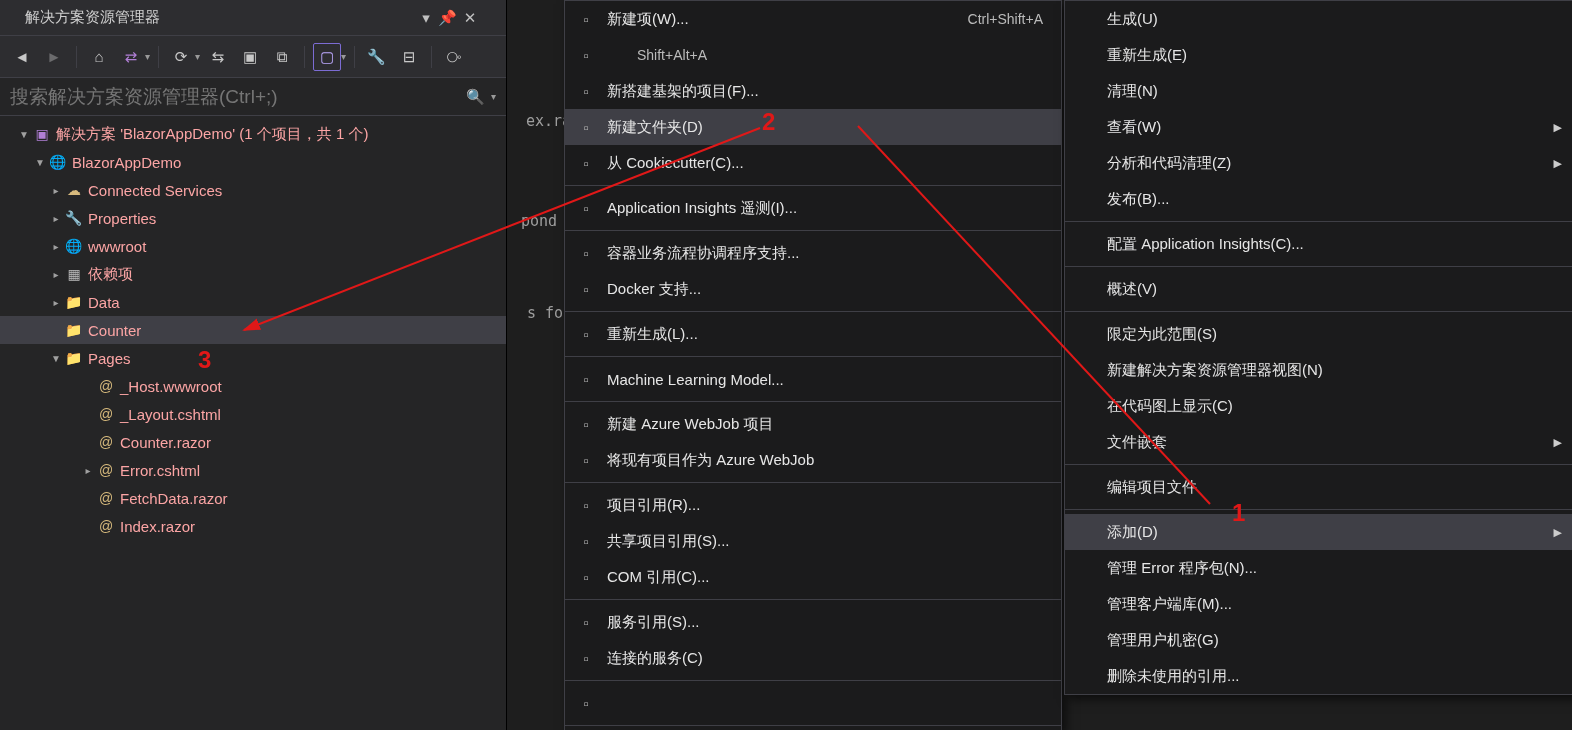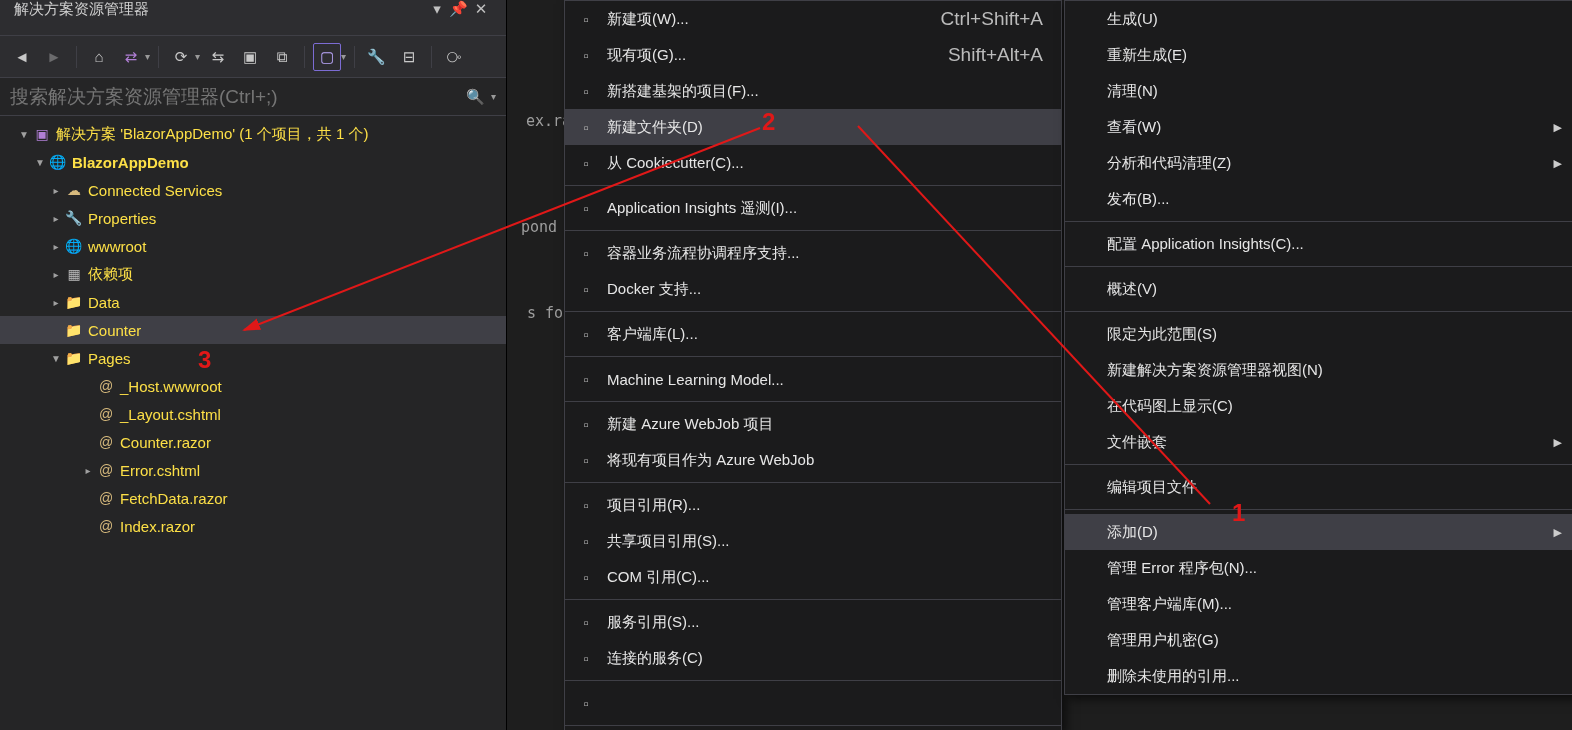--- a/index.html
+++ b/index.html
@@ -9,21 +9,21 @@
     font-family:"Microsoft YaHei","Segoe UI",sans-serif;
     font-size:15px; color:#e6e6e6;
     overflow:hidden; position:relative;
   }
   
   .panel {
     position:absolute; left:0; top:0; width:507px; height:730px;
     background:#252526; border-right:1px solid #000;
   }
   .panel-title{
-    height:36px; padding:0 14px; display:flex; align-items:flex-start;
+    height:36px; padding:0 25px; display:flex; align-items:center;
     background:#2d2d30; color:#d0d0d0; border-bottom:1px solid #3f3f46;
   }
   .panel-title .spacer{flex:1}
   .panel-title .tbtn{width:22px;text-align:center;color:#c0c0c0;cursor:pointer}
   .toolbar{
     height:42px; display:flex; align-items:center; gap:4px; padding:0 8px;
     background:#2d2d30; border-bottom:1px solid #3f3f46;
   }
   .tool-ico{
     width:28px;height:28px;display:flex;align-items:center;justify-content:center;
@@ -44,52 +44,52 @@
   .tree-row{
     display:flex;align-items:center;height:28px;white-space:nowrap;
   }
   .tree-row.selected{background:#3f3f46}
   .tree-row .arrow{
     width:16px;text-align:center;font-size:10px;color:#a0a0a0;
   }
   .tree-row .ico{
     width:20px;text-align:center;font-size:14px;color:#d7ba7d;margin-right:4px;
   }
-  .tree-row .label{color:#fde047}
-  .tree-row.bold .label{font-weight:700}
+  .tree-row .label{color:#fca5a5}
+  .tree-row.bold .label{font-weight:400}
   .folder{color:#d7ba7d}
   .globe{color:#4ea0d6}
   .cloud{color:#4ea0d6}
   .razor{color:#6fbf57}
   
   .menu{
     position:absolute; background:#1b1b1c; border:1px solid #3f3f46;
     box-shadow:4px 4px 10px rgba(0,0,0,.6);
   }
   .menu-item{
     display:flex;align-items:center;height:36px;padding-right:18px;
     color:#e6e6e6;
   }
   .menu-item.highlight{background:#3f3f46}
   .menu-item .mi-ico{width:42px;text-align:center;font-size:15px;color:#b0b0b0}
   .menu-item .mi-label{flex:1}
-  .menu-item .mi-short{color:#bbb;margin-left:30px;font-size:19px}
+  .menu-item .mi-short{color:#bbb;margin-left:30px;font-size:14px}
   .menu-item .mi-arrow{width:16px;text-align:right;color:#ccc;font-size:11px}
   .menu-sep{height:1px;background:#3f3f46;margin:4px 0}
   
   .anno{position:absolute;font-weight:700;font-size:24px;color:#e01818;pointer-events:none}
   svg.arrows{position:absolute;left:0;top:0;pointer-events:none}
   
   .bg-txt{position:absolute;color:#9e9e9e;font-family:Consolas,monospace;font-size:15px}
 </style>
 </head>
 <body>
 
 <span class="bg-txt" style="left:526px;top:112px">ex.ra</span>
-<span class="bg-txt" style="left:521px;top:218px">pond</span>
+<span class="bg-txt" style="left:521px;top:212px">pond</span>
 <span class="bg-txt" style="left:527px;top:304px">s fo</span>
 
 <div class="panel">
   <div class="panel-title">
     <span>解决方案资源管理器</span>
     <span class="spacer"></span>
     <span class="tbtn">▾</span>
     <span class="tbtn">📌</span>
     <span class="tbtn">✕</span>
   </div>
@@ -200,21 +200,20 @@
 </div>
 
 <div class="menu" id="submenu" style="left:564px;top:0;width:498px">
     <div class="menu-item">
       <span class="mi-ico">▫</span>
       <span class="mi-label">新建项(W)...</span>
       <span class="mi-short">Ctrl+Shift+A</span>
     </div>
     <div class="menu-item">
       <span class="mi-ico">▫</span>
-      <span class="mi-label">现有项(G)...</span>
       <span class="mi-short">Shift+Alt+A</span>
     </div>
     <div class="menu-item">
       <span class="mi-ico">▫</span>
       <span class="mi-label">新搭建基架的项目(F)...</span>
     </div>
     <div class="menu-item highlight">
       <span class="mi-ico">▫</span>
       <span class="mi-label">新建文件夹(D)</span>
     </div>
@@ -232,21 +231,21 @@
       <span class="mi-ico">▫</span>
       <span class="mi-label">容器业务流程协调程序支持...</span>
     </div>
     <div class="menu-item">
       <span class="mi-ico">▫</span>
       <span class="mi-label">Docker 支持...</span>
     </div>
     <div class="menu-sep"></div>
     <div class="menu-item">
       <span class="mi-ico">▫</span>
-      <span class="mi-label">客户端库(L)...</span>
+      <span class="mi-label">重新生成(L)...</span>
     </div>
     <div class="menu-sep"></div>
     <div class="menu-item">
       <span class="mi-ico">▫</span>
       <span class="mi-label">Machine Learning Model...</span>
     </div>
     <div class="menu-sep"></div>
     <div class="menu-item">
       <span class="mi-ico">▫</span>
       <span class="mi-label">新建 Azure WebJob 项目</span>

